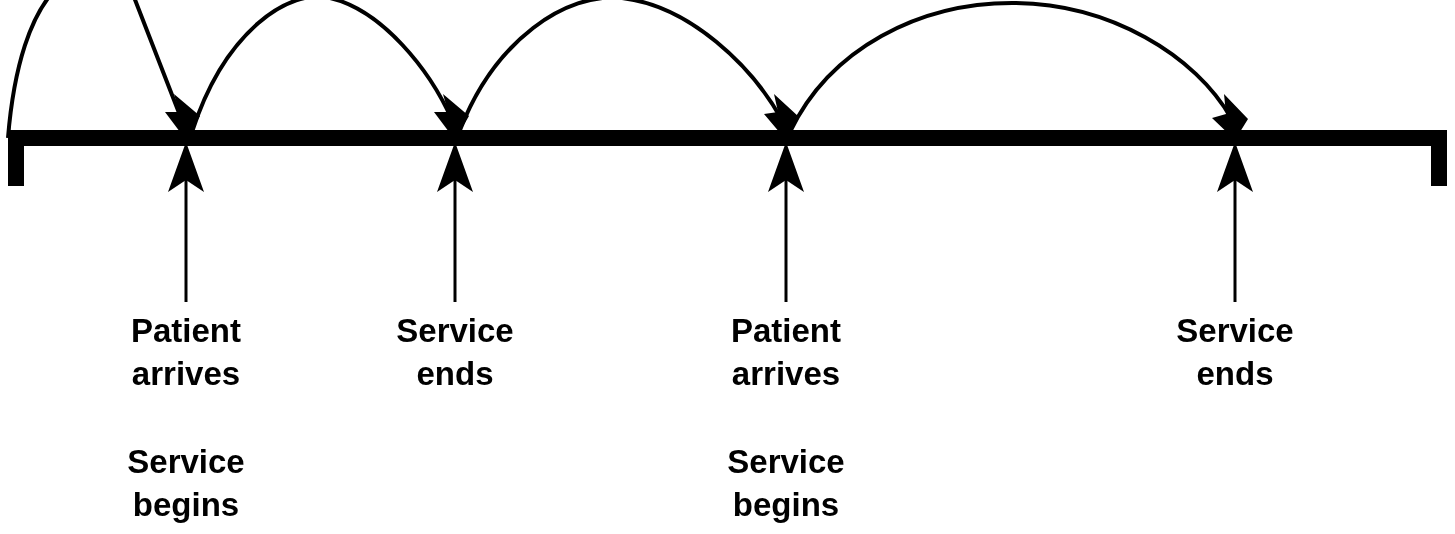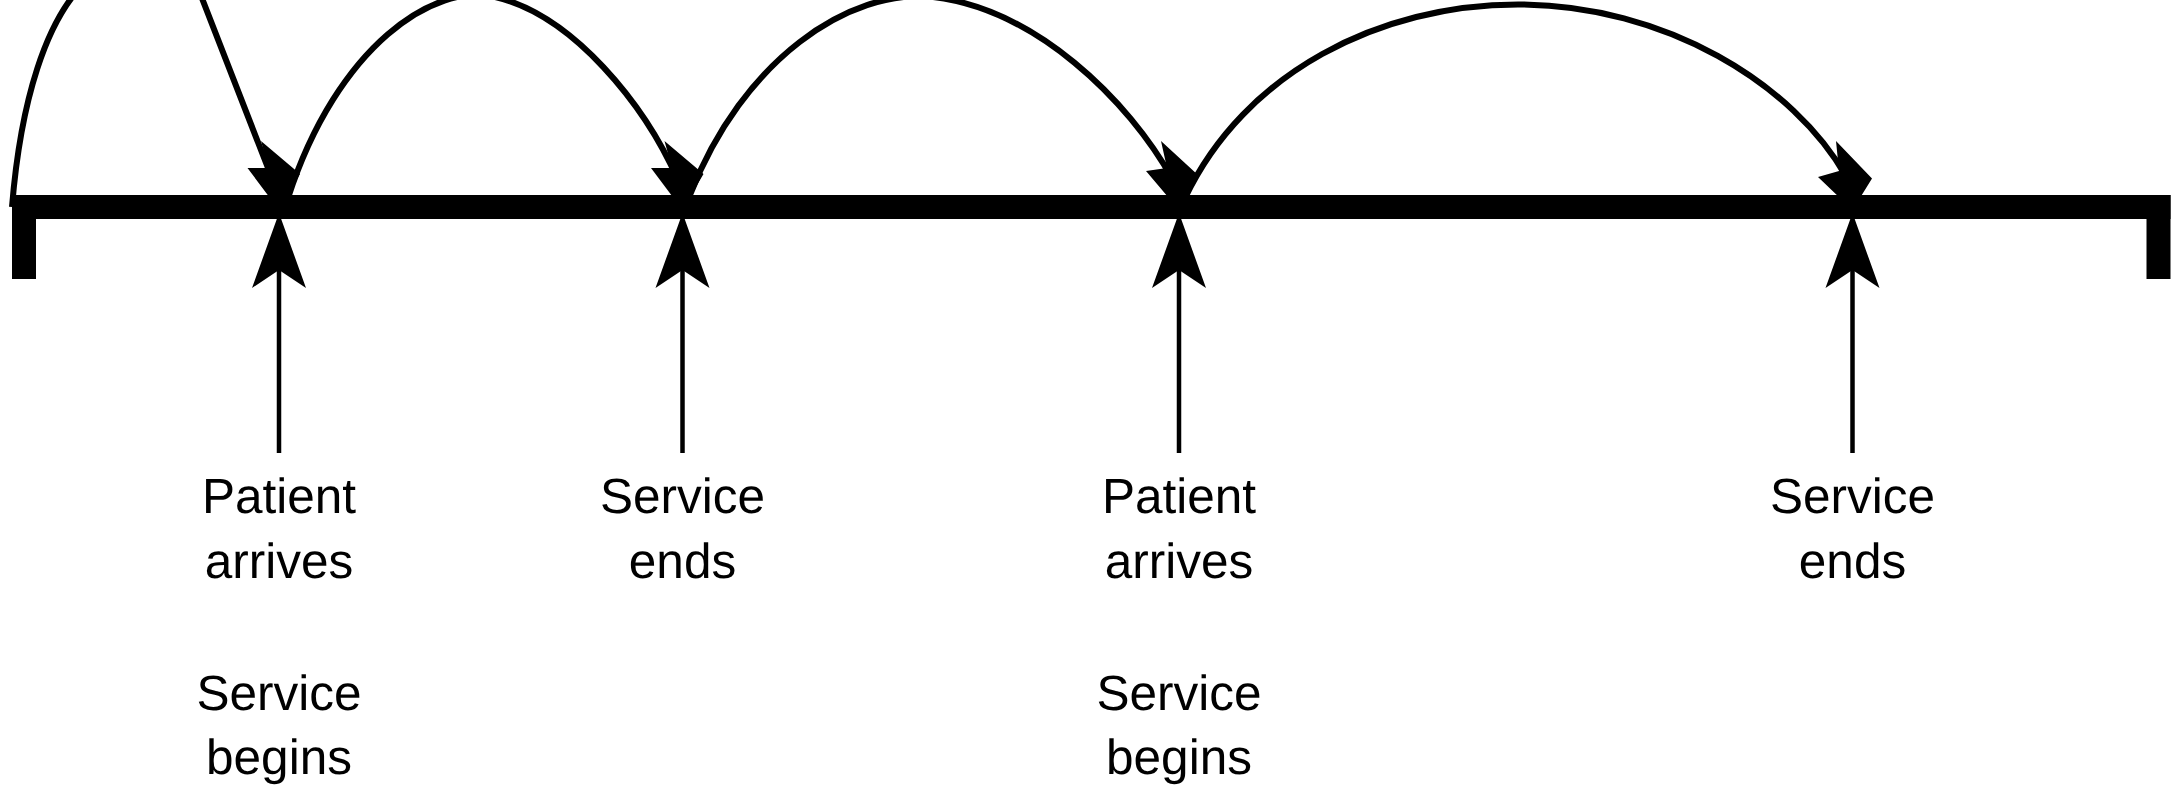--- a/index.html
+++ b/index.html
@@ -43,20 +43,21 @@
   }
   .lbl {
     position: absolute;
     text-align: center;
     color: #000000;
     font-family: "Liberation Sans", sans-serif;
     font-size: 33px;
     line-height: 43px;
     white-space: pre-line;
     letter-spacing: 0px;
+    font-weight: bold;
   }
   .lbl-primary { top: 309px; }
   .lbl-secondary { top: 440px; }
 </style>
 </head>
 <body>
 
 <div id="stage">
 
   <svg id="diagram" viewBox="0 0 1455 534">

